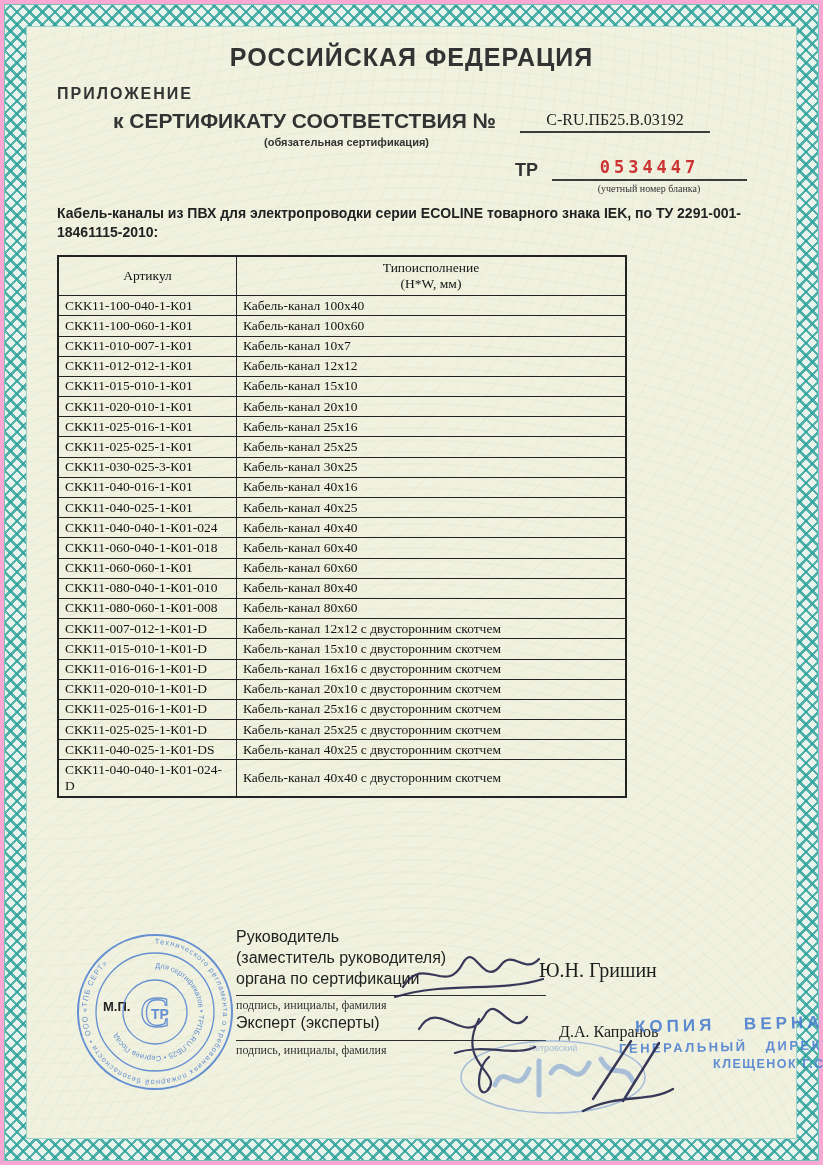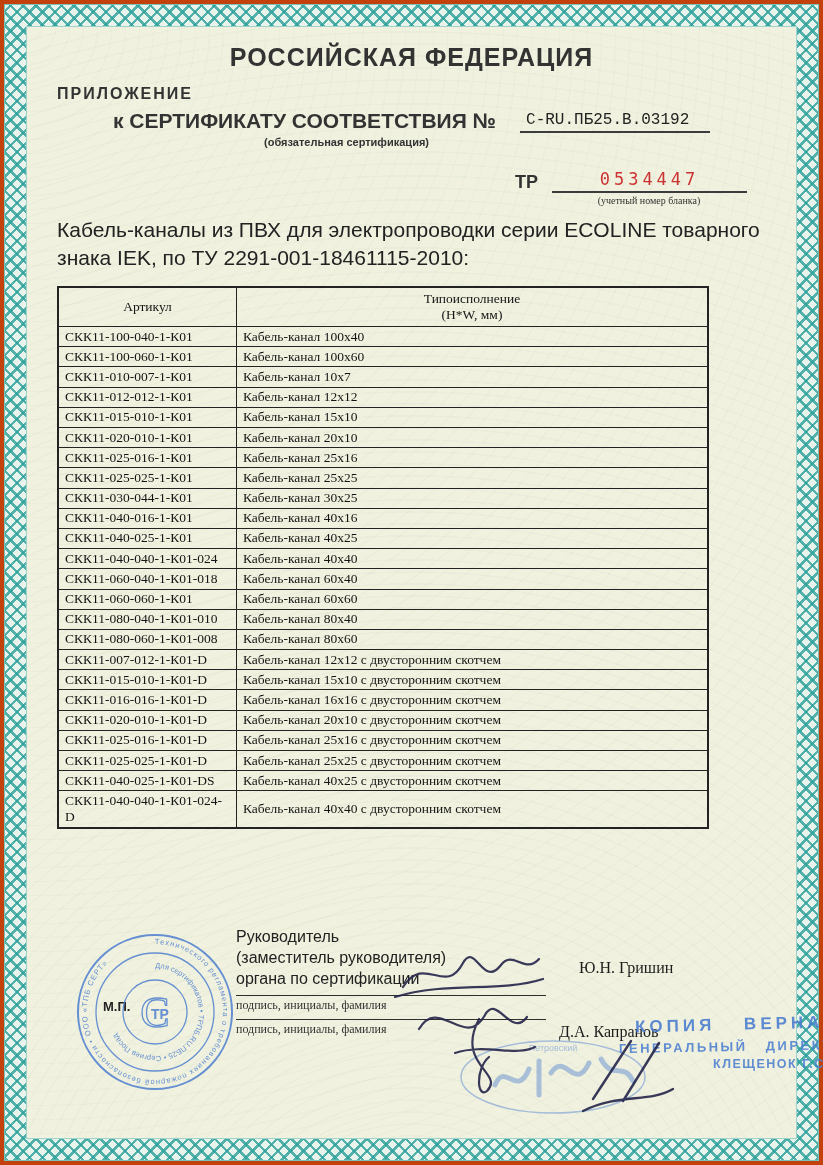--- a/index.html
+++ b/index.html
@@ -1,17 +1,17 @@
 <!DOCTYPE html>
 <html><head>
 <meta charset="utf-8">
 <style>
   html,body { margin:0; padding:0; background:#888; }
   .page {
-    position:relative; width:823px; height:1165px; background:#c2410c;
+    position:relative; width:823px; height:1165px; background:#f9a8d4;
     font-family:"Liberation Serif", serif; color:#2b2b2b; overflow:hidden;
   }
   
   .frame {
     position:absolute; inset:4px;
     background:
       repeating-linear-gradient(45deg, rgba(44,160,154,0.8) 0 2.5px, transparent 2.5px 9px),
       repeating-linear-gradient(-45deg, rgba(44,160,154,0.8) 0 2.5px, transparent 2.5px 9px),
       #e8f3ec;
     border:1px solid #79c2bb;
@@ -29,53 +29,53 @@
     margin-top:16px; text-align:center; font-family:"Liberation Sans", sans-serif;
     font-weight:bold; font-size:25px; letter-spacing:1px; color:#333;
   }
   .appendix {
     margin-top:13px; font-family:"Liberation Sans", sans-serif;
     font-weight:bold; font-size:16px; letter-spacing:2px; color:#333;
   }
   .cert-row { margin-top:6px; display:flex; justify-content:center; align-items:flex-end; gap:24px; }
   .cert-title { font-family:"Liberation Sans", sans-serif; font-weight:bold; font-size:21px; color:#333; }
   .cert-number {
-    font-size:16px; border-bottom:2px solid #3c3c3c; min-width:178px; text-align:left;
-    padding:0 6px 2px; color:#222;font-family:Liberation Mono, monospace;
+    font-size:16px; border-bottom:2px solid #3c3c3c; min-width:178px; text-align:center;
+    padding:0 6px 2px; color:#222;
   }
   .mandatory {
     margin-top:3px; text-align:center; padding-right:130px; box-sizing:border-box; width:100%;
     font-family:"Liberation Sans", sans-serif; font-weight:bold; font-size:11px; color:#333;
   }
   .tr-row { margin:9px 19px 0 auto; width:232px; display:flex; align-items:flex-end; gap:14px; }
   .tr-label { font-family:"Liberation Sans", sans-serif; font-weight:bold; font-size:18px; color:#333; }
   .tr-number {
-    flex:1; text-align:center; font-family:"DejaVu Sans Mono", monospace; font-weight:normal;
-    font-size:17px; letter-spacing:4px; color:#cc3333; border-bottom:2px solid #3c3c3c; padding-bottom:2px;margin-top:12px;
+    flex:1; text-align:center; font-family:"DejaVu Sans Mono", monospace; font-weight:bold;
+    font-size:17px; letter-spacing:4px; color:#cc3333; border-bottom:2px solid #3c3c3c; padding-bottom:2px;
   }
   .blank-note { margin:2px 7px 0 auto; width:220px; text-align:center; font-size:10px; color:#333; }
   .description {
-    margin-top:10px; width:706px; font-family:"Liberation Sans", sans-serif; font-weight:normal;
-    font-size:21px; line-height:1.35; color:#222;
-  }
-  table.products { margin-top:13px; border-collapse:collapse; width:652px; border:2px solid #232323; }
+    margin-top:10px; width:706px; font-family:"Liberation Sans", sans-serif; font-weight:bold;
+    font-size:14px; line-height:1.35; color:#222;
+  }
+  table.products { margin-top:13px; border-collapse:collapse; width:570px; border:2px solid #232323; }
   table.products th, table.products td {
     border:1px solid #232323; font-size:13.5px; line-height:1.2; padding:1.5px 6px; color:#151515;
   }
   table.products th { text-align:center; font-weight:normal; padding:3px 6px; }
   .col-article { width:165px; }
   .pre { white-space:pre-line; }
 
   
   .sign-area { position:absolute; left:0; top:874px; width:771px; height:239px; }
   .head-block { position:absolute; left:209px; top:26px; width:310px; }
   .role { font-family:"Liberation Sans", sans-serif; font-size:16px; line-height:1.3; color:#222; }
   .sig-line { border-top:1.5px solid #2e2e2e; width:310px; margin-top:6px; }
   .caption { font-size:12px; color:#333; margin-top:2px; }
-  .head-name { position:absolute; left:552px; top:58px; font-size:16px; color:#1d1d1d; }
+  .head-name { position:absolute; left:512px; top:58px; font-size:20px; color:#1d1d1d; }
   .expert-block { position:absolute; left:209px; top:112px; width:310px; }
   .expert-name { position:absolute; left:532px; top:122px; font-size:16px; color:#1d1d1d; }
   .mp { position:absolute; left:76px; top:98px; font-family:"Liberation Sans", sans-serif; font-weight:bold; font-size:13px; color:#222; }
   .round-stamp { position:absolute; left:47px; top:30px; opacity:.85; }
   .copy-note {
     position:absolute; left:608px; top:114px; font-family:"Liberation Sans", sans-serif;
     font-weight:bold; font-size:17px; letter-spacing:4px; word-spacing:20px; color:#4d7fd0;
     transform:rotate(-1.5deg); opacity:.9; white-space:nowrap;
   }
   .director-title {
@@ -148,21 +148,21 @@
           </tr>
           <tr>
             <td class="col-article">СКК11-025-016-1-К01</td>
             <td>Кабель-канал 25х16</td>
           </tr>
           <tr>
             <td class="col-article">СКК11-025-025-1-К01</td>
             <td>Кабель-канал 25х25</td>
           </tr>
           <tr>
-            <td class="col-article">СКК11-030-044-1-К01</td>
+            <td class="col-article">СКК11-030-025-3-К01</td>
             <td>Кабель-канал 30х25</td>
           </tr>
           <tr>
             <td class="col-article">СКК11-040-016-1-К01</td>
             <td>Кабель-канал 40х16</td>
           </tr>
           <tr>
             <td class="col-article">СКК11-040-025-1-К01</td>
             <td>Кабель-канал 40х25</td>
           </tr>
@@ -248,20 +248,21 @@
       <div class="head-block">
         <div class="role pre">Руководитель
 (заместитель руководителя)
 органа по сертификации</div>
         <div class="sig-line"></div>
         <div class="caption">подпись, инициалы, фамилия</div>
       </div>
       <div class="head-name">Ю.Н. Гришин</div>
 
       <div class="expert-block">
+        <div class="role">Эксперт (эксперты)</div>
         <div class="sig-line"></div>
         <div class="caption">подпись, инициалы, фамилия</div>
       </div>
       <div class="expert-name">Д.А. Капранов</div>
 
       <div class="copy-note">КОПИЯ ВЕРНА</div>
       <div class="director-title">ГЕНЕРАЛЬНЫЙ ДИРЕКТОР</div>
       <div class="director-name">КЛЕЩЕНОК Г.С.</div>
 
       <svg class="sig-overlay" width="771" height="239" viewBox="0 0 771 239">

